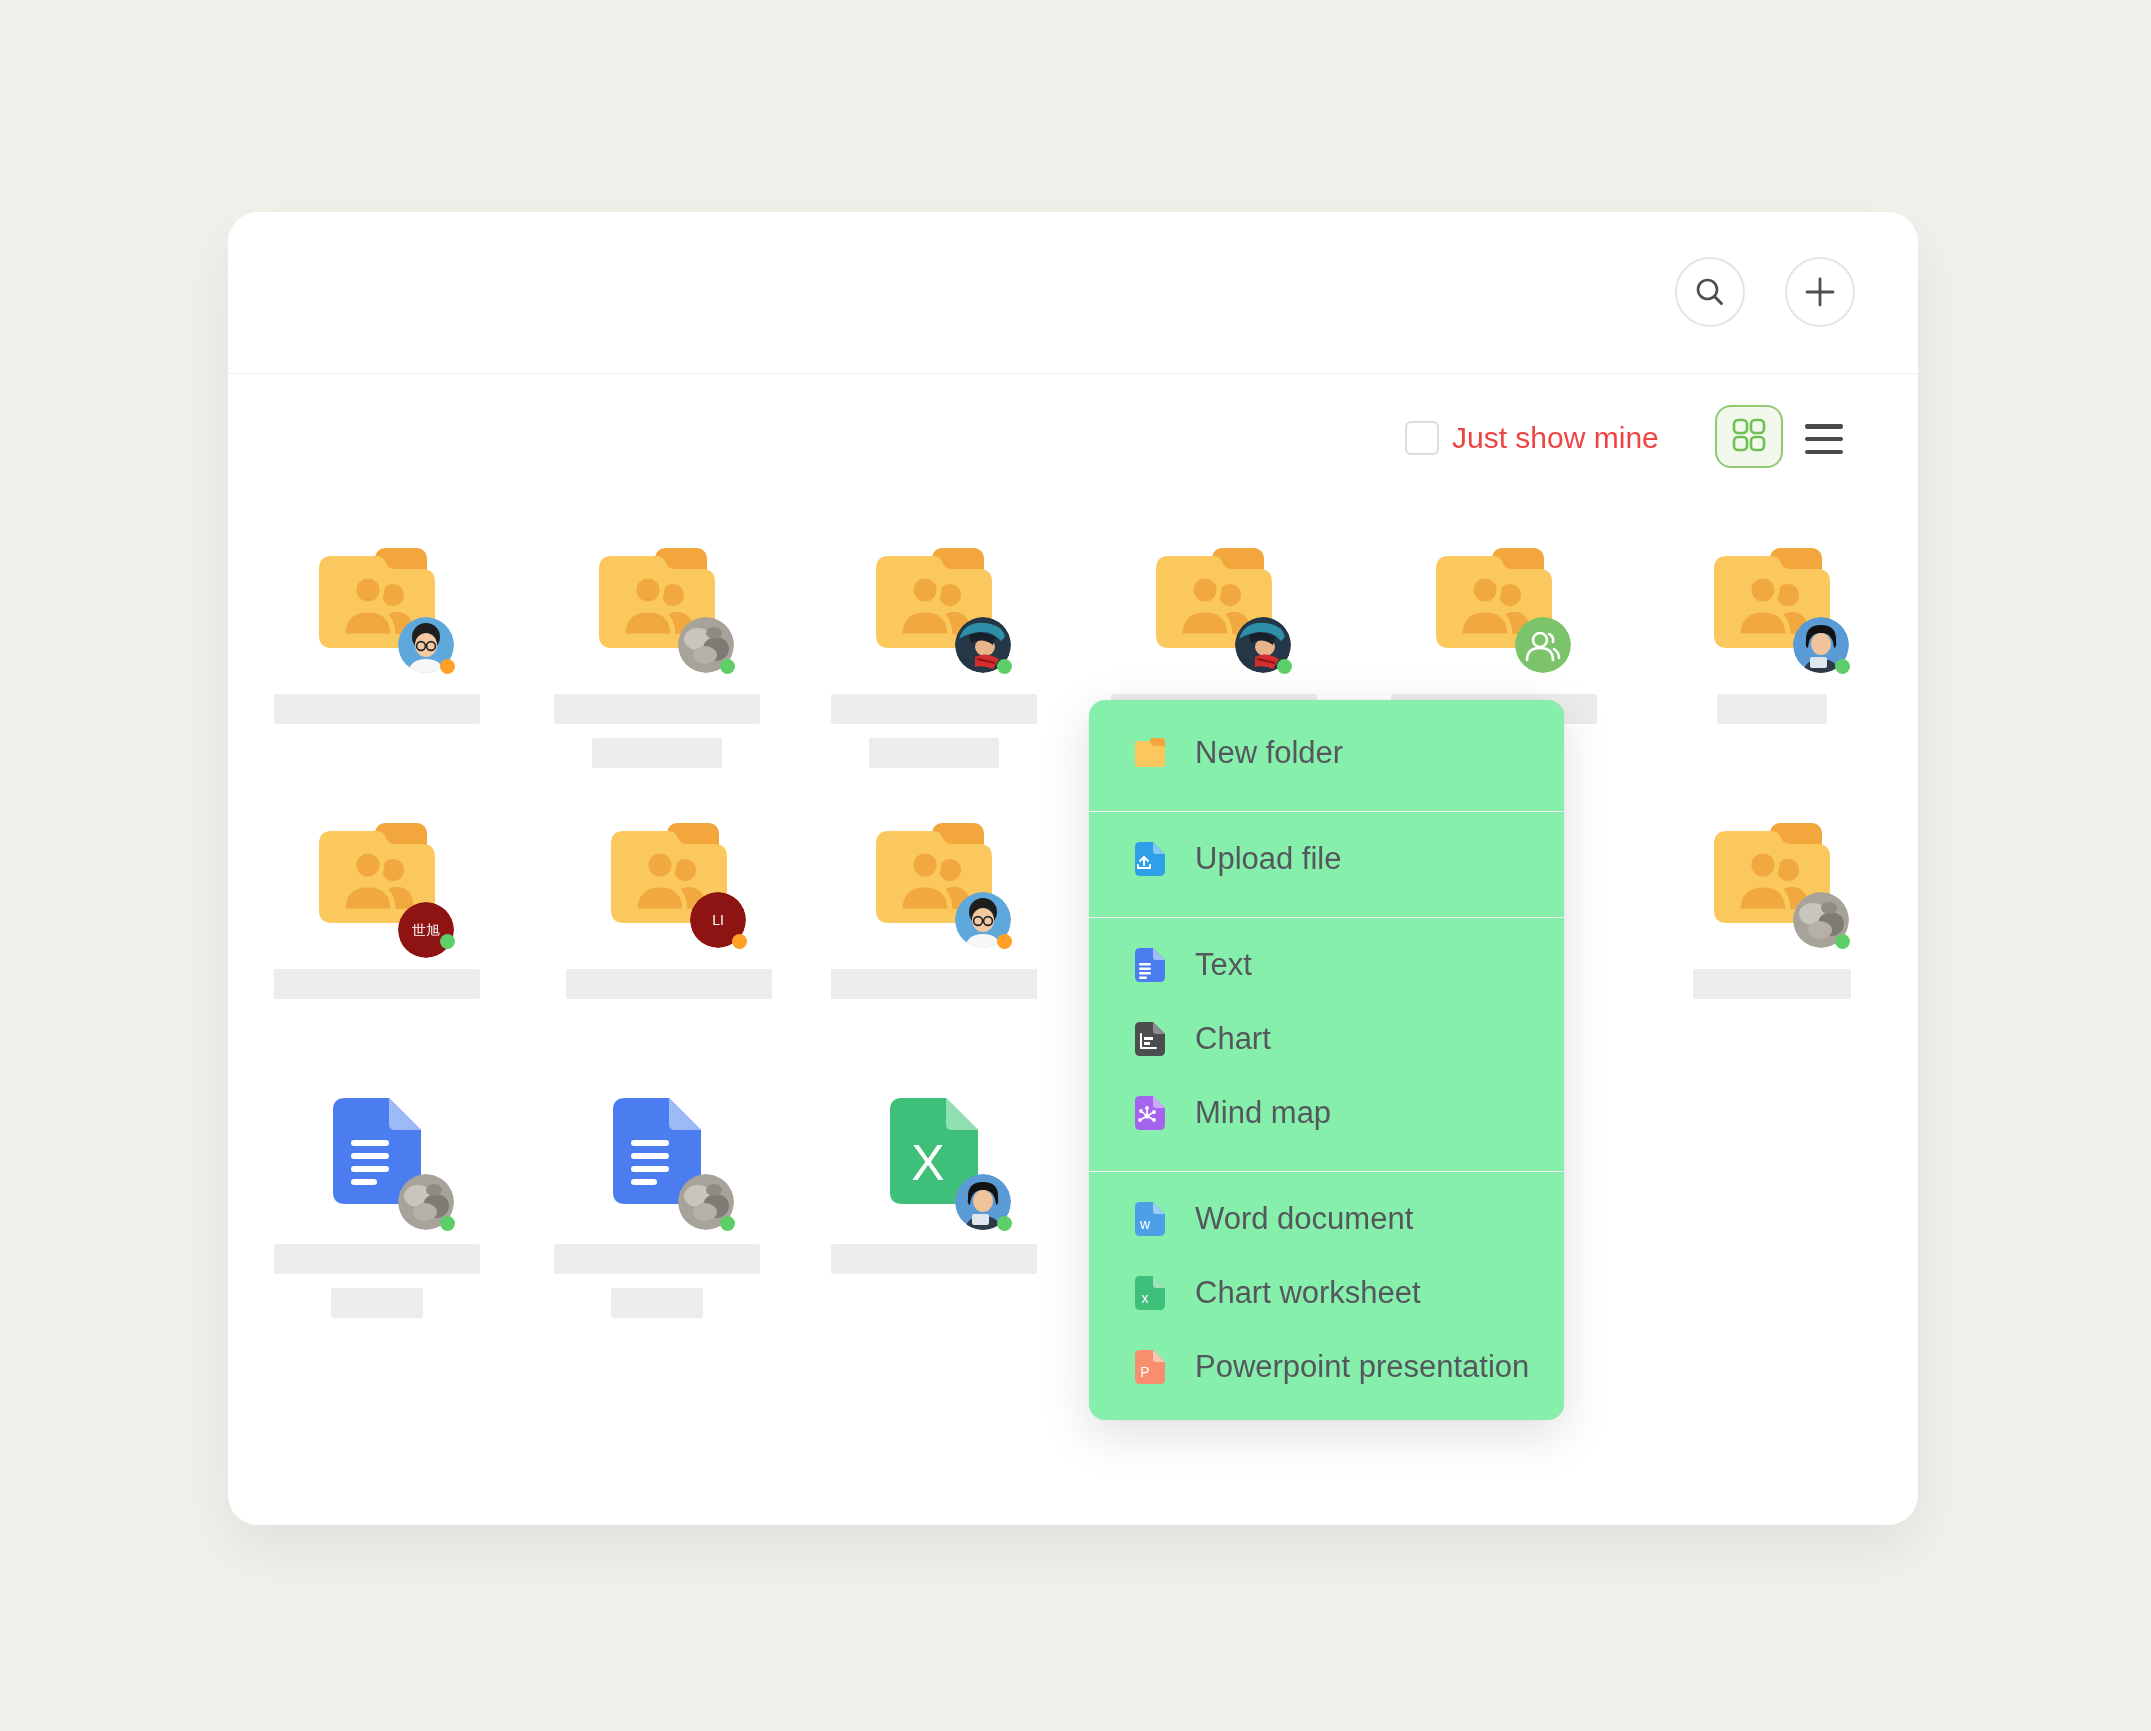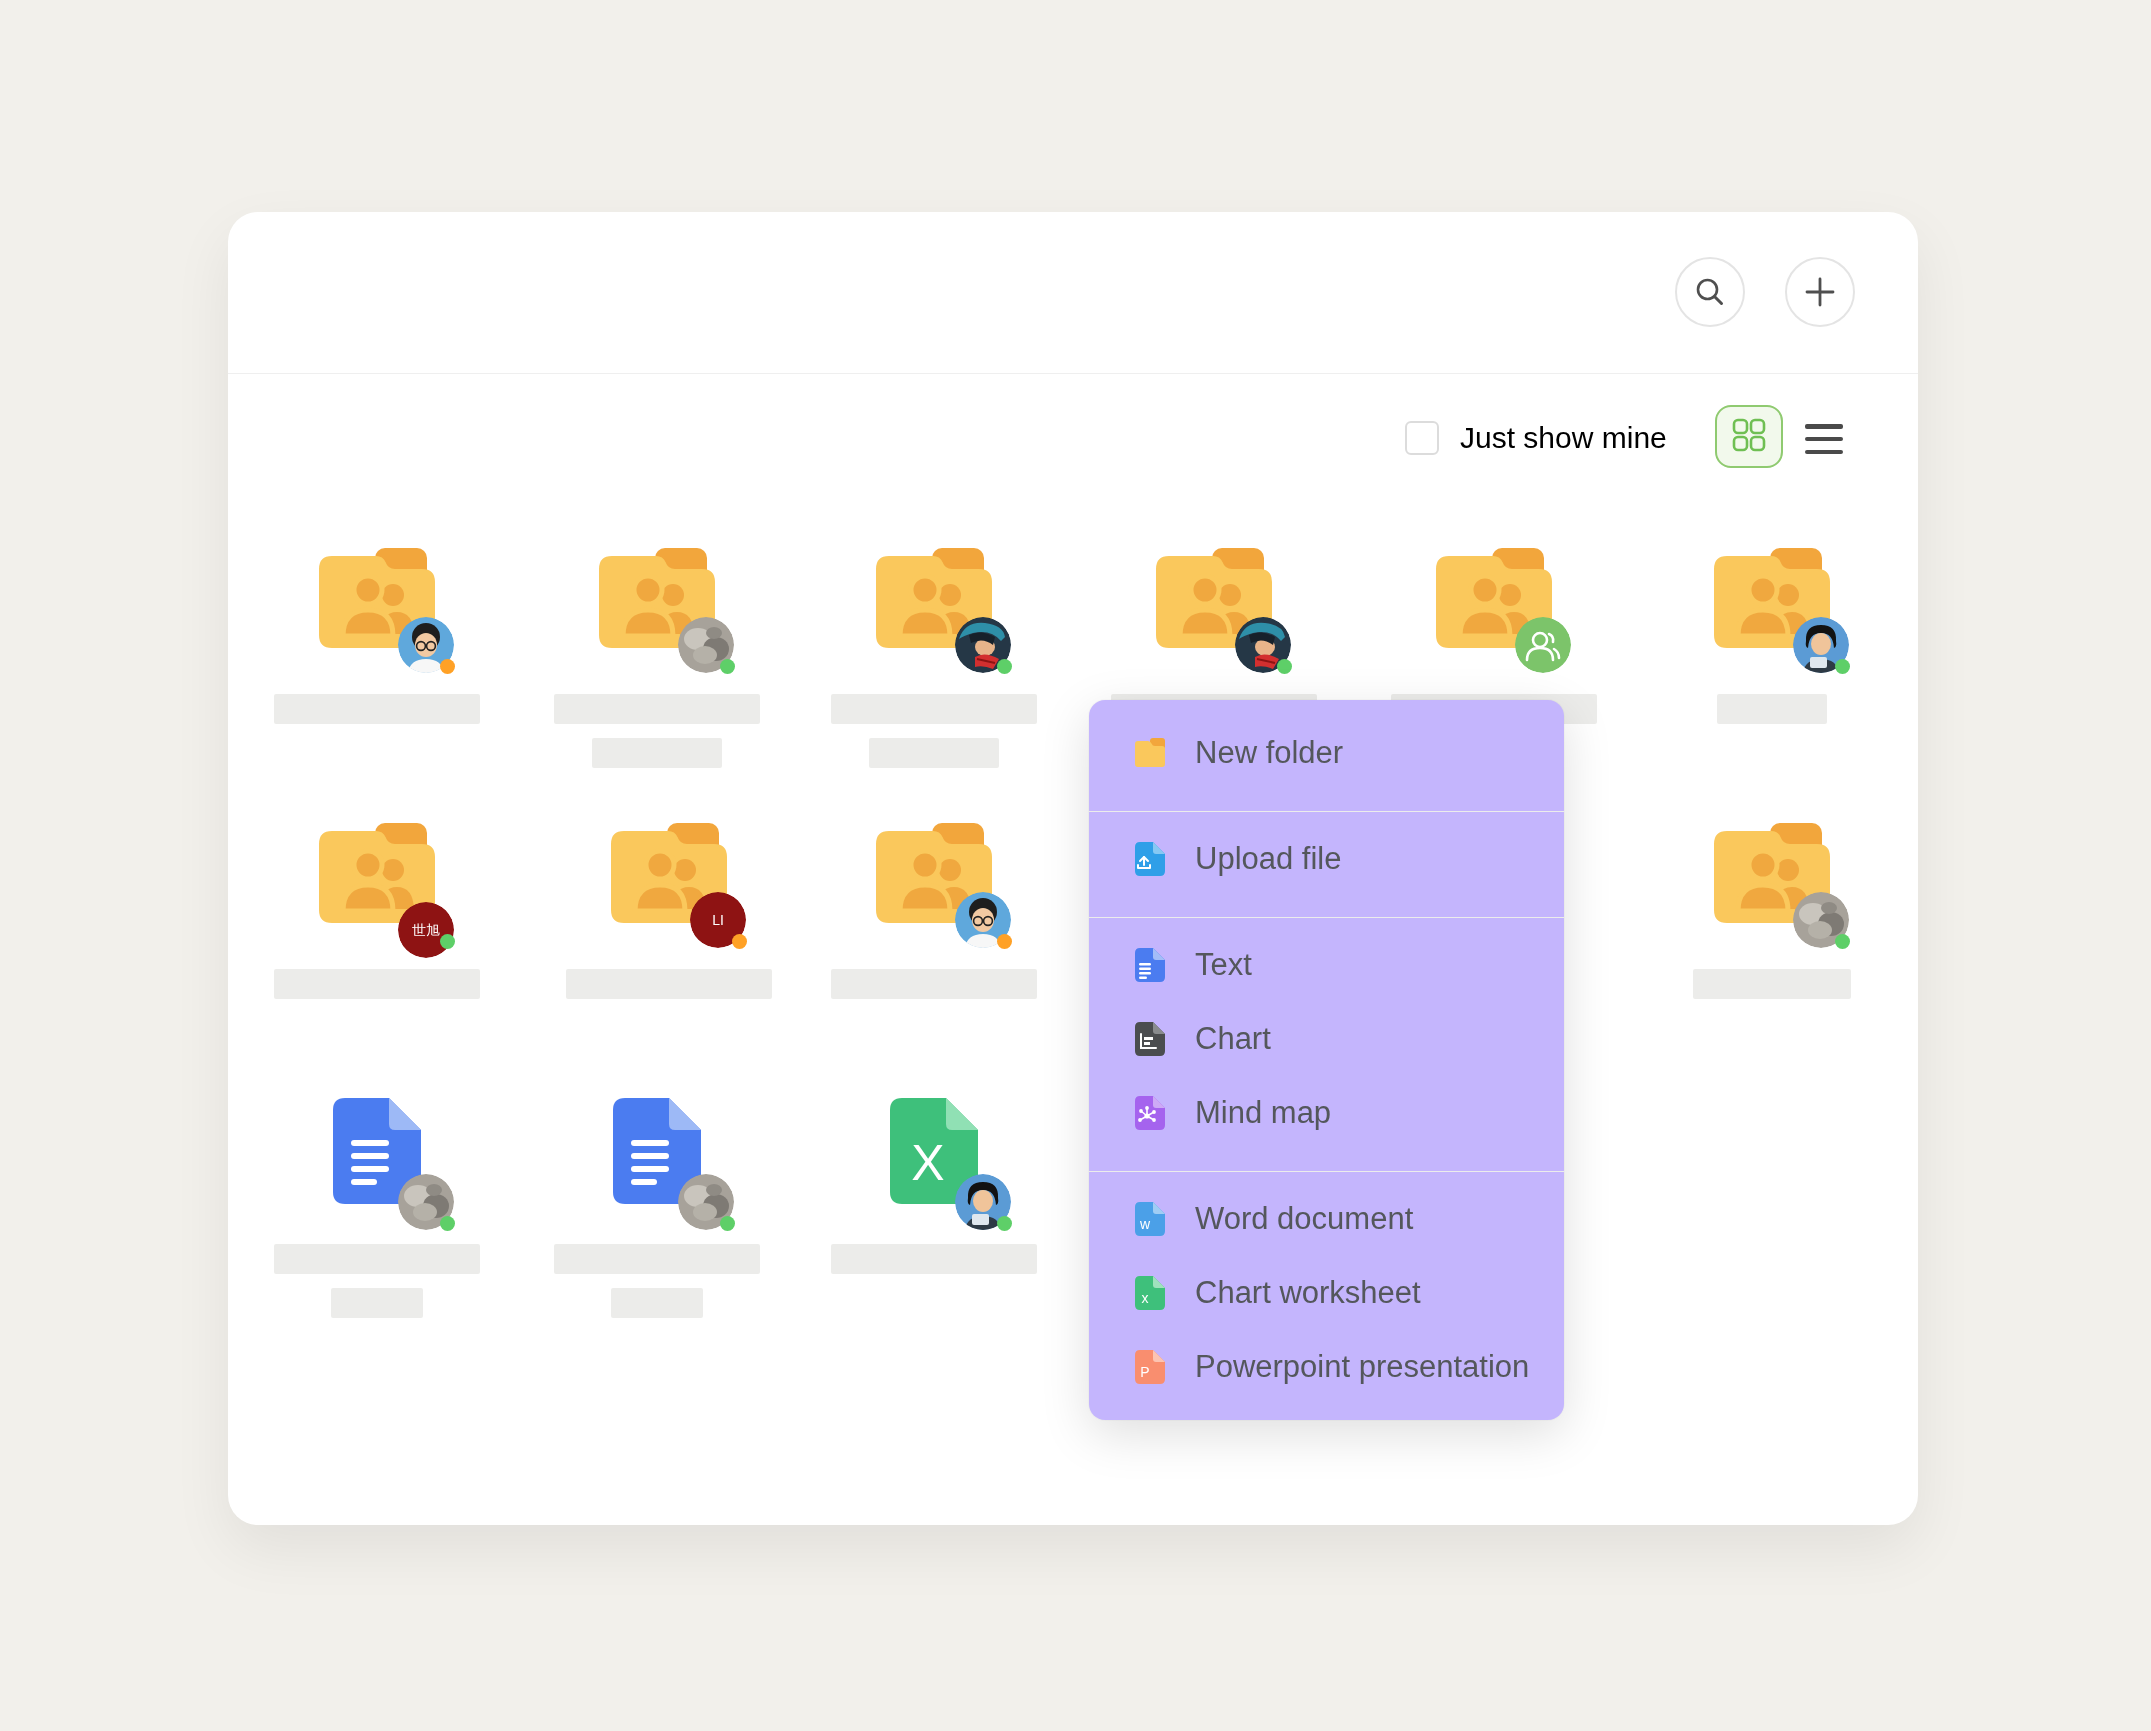--- a/index.html
+++ b/index.html
@@ -21,21 +21,21 @@
     border:2px solid #e4e4e4;background:#fff;box-sizing:border-box;
     display:flex;align-items:center;justify-content:center;cursor:pointer;
   }
   .circle-btn svg{display:block;}
   
   .checkbox{
     position:absolute;width:34px;height:34px;border:2px solid #dcdcdc;
     border-radius:6px;background:#fff;box-sizing:border-box;cursor:pointer;
   }
   .filter-label{
-    position:absolute;font-size:30px;color:#000000;line-height:38px;margin-left:8px;
+    position:absolute;font-size:30px;color:#ef4444;line-height:38px;
   }
   .grid-toggle{
     position:absolute;width:68px;height:63px;border:2.5px solid #8fca70;
     background:#f2f9ec;border-radius:16px;box-sizing:border-box;
     display:flex;align-items:center;justify-content:center;cursor:pointer;
   }
   .list-toggle{
     position:absolute;width:38px;height:34px;cursor:pointer;
     display:flex;flex-direction:column;justify-content:space-between;padding:2px 0;box-sizing:border-box;
   }
@@ -47,21 +47,21 @@
     position:absolute;width:56px;height:56px;border-radius:50%;overflow:hidden;left:124px;
   }
   .gitem .avatar svg{display:block;}
   .gitem .dot{
     position:absolute;width:15px;height:15px;border-radius:50%;
   }
   .bar{position:absolute;height:30px;background:#ececea;border-radius:2px;}
   
   .menu{
     position:absolute;left:861px;top:488px;width:475px;
-    background:#c4b5fd;border-radius:16px;
+    background:#86efac;border-radius:16px;
     box-shadow:0 14px 50px rgba(0,0,0,0.13), 0 0 0 1px rgba(0,0,0,0.02);
     z-index:50;padding:6px 0;box-sizing:border-box;
   }
   .menu-section{padding:10px 0;}
   .menu-section + .menu-section{border-top:1.5px solid #ececec;margin-top:11px;}
   .menu-item{
     display:flex;align-items:center;height:74px;padding-left:42px;cursor:pointer;
   }
   .menu-item .mi{width:38px;height:38px;margin-right:26px;flex:0 0 auto;}
   .menu-item .ml{font-size:31px;color:#54575c;}

